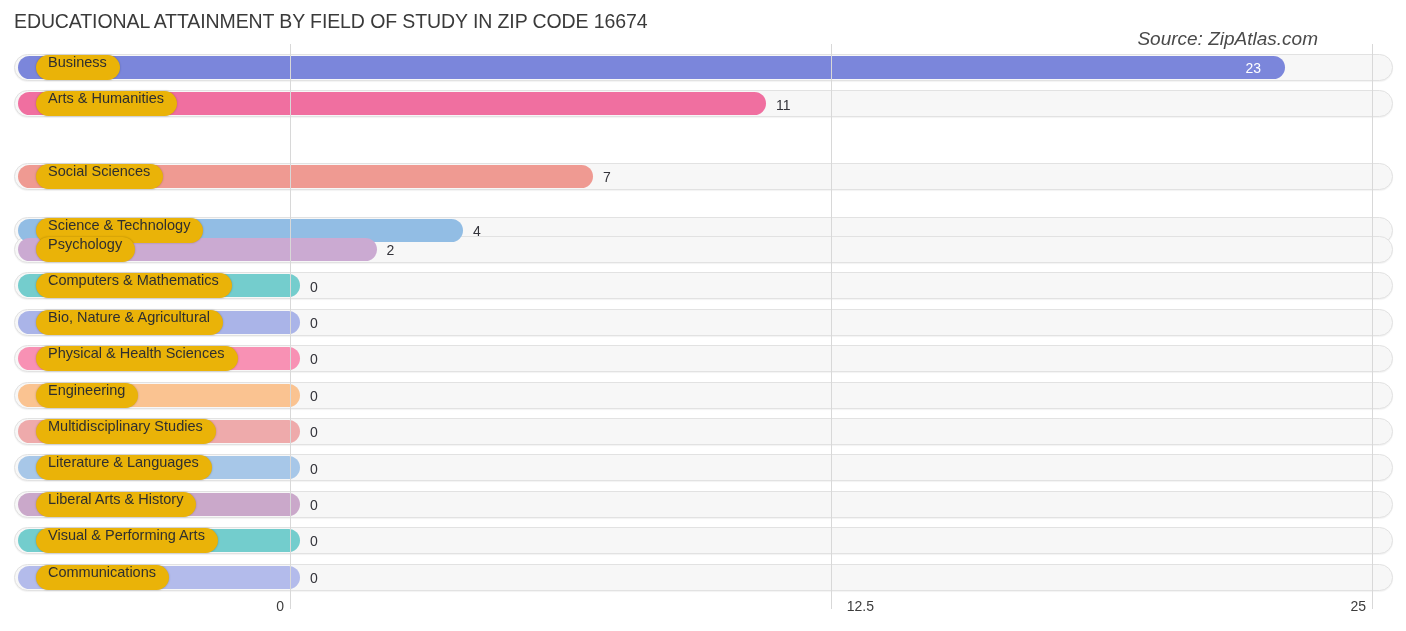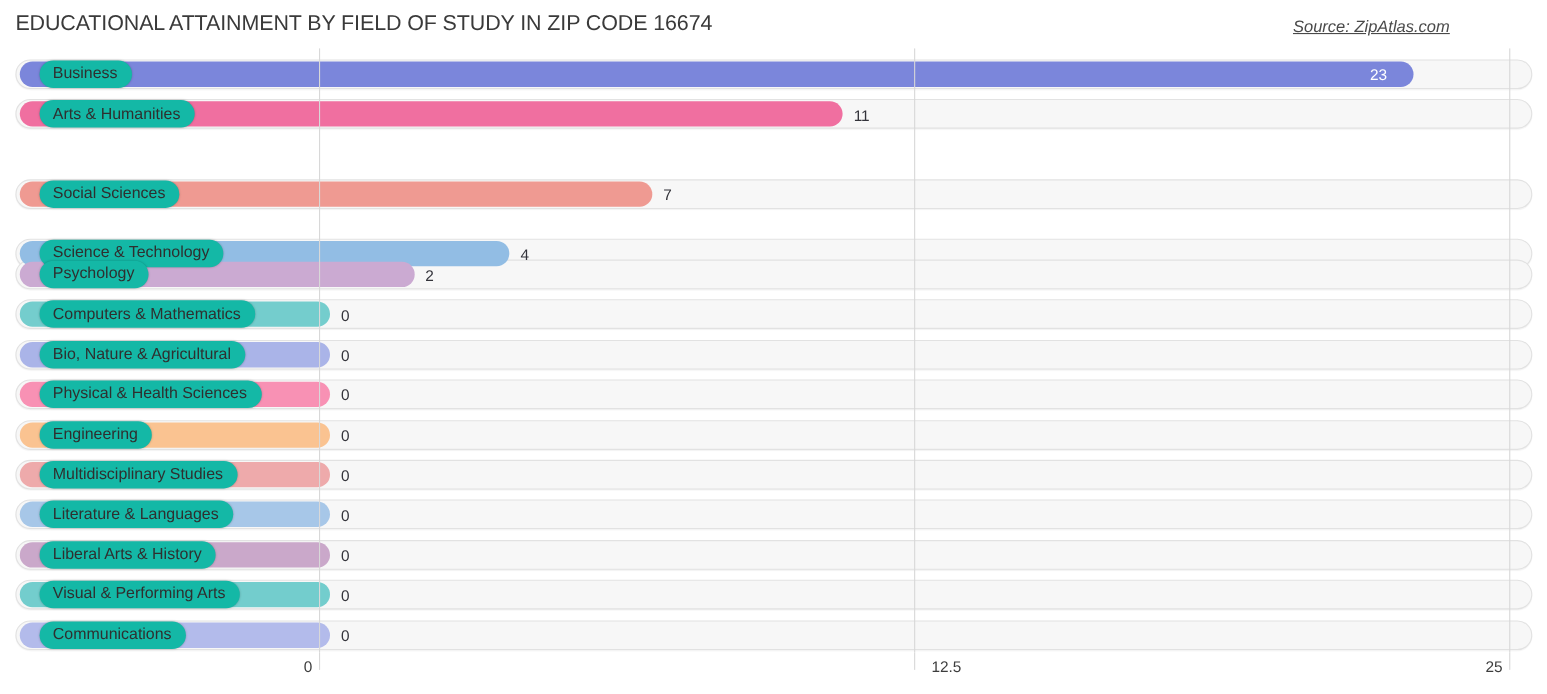--- a/index.html
+++ b/index.html
@@ -17,26 +17,25 @@
     position:absolute;left:0;top:0;width:1330px;height:44px;
   }
   #chart-title{
     position:absolute;left:14px;top:10px;
     font-size:19.5px;
     letter-spacing:-0.1px;
     color:#3a3a3a;
     white-space:nowrap;
   }
   #source-label{
-    position:absolute;right:12px;top:16px;
-    font-size:15px;
+    position:absolute;right:12px;top:28px;
+    font-size:19px;
     font-style:italic;
     color:#4a4a4a;
     white-space:nowrap;
-    text-decoration:underline;
   }
 
   
   #plot{
     position:absolute;left:0;top:44px;
     width:1406px;height:549px;
   }
 
   .gridline{
     position:absolute;top:0;bottom:0;width:1px;
@@ -65,24 +64,24 @@
     position:absolute;left:18px;top:6px;
     height:23px;
     border-radius:12px;
     z-index:2;
   }
 
   
   .pill{
     position:absolute;top:5px;left:36px;
     height:25px;
-    background:#14b8a6;
+    background:#eab308;
     border-radius:13px;
     box-shadow:0 0 2px rgba(0,0,0,0.28);
-    display:flex;align-items:center;
+    display:flex;align-items:flex-start;
     padding:0 13px 0 12px;
     z-index:5;
     box-sizing:border-box;
   }
   .pill-text{
     font-size:14.5px;
     color:#2f2f2f;
     white-space:nowrap;
     line-height:1;
   }

